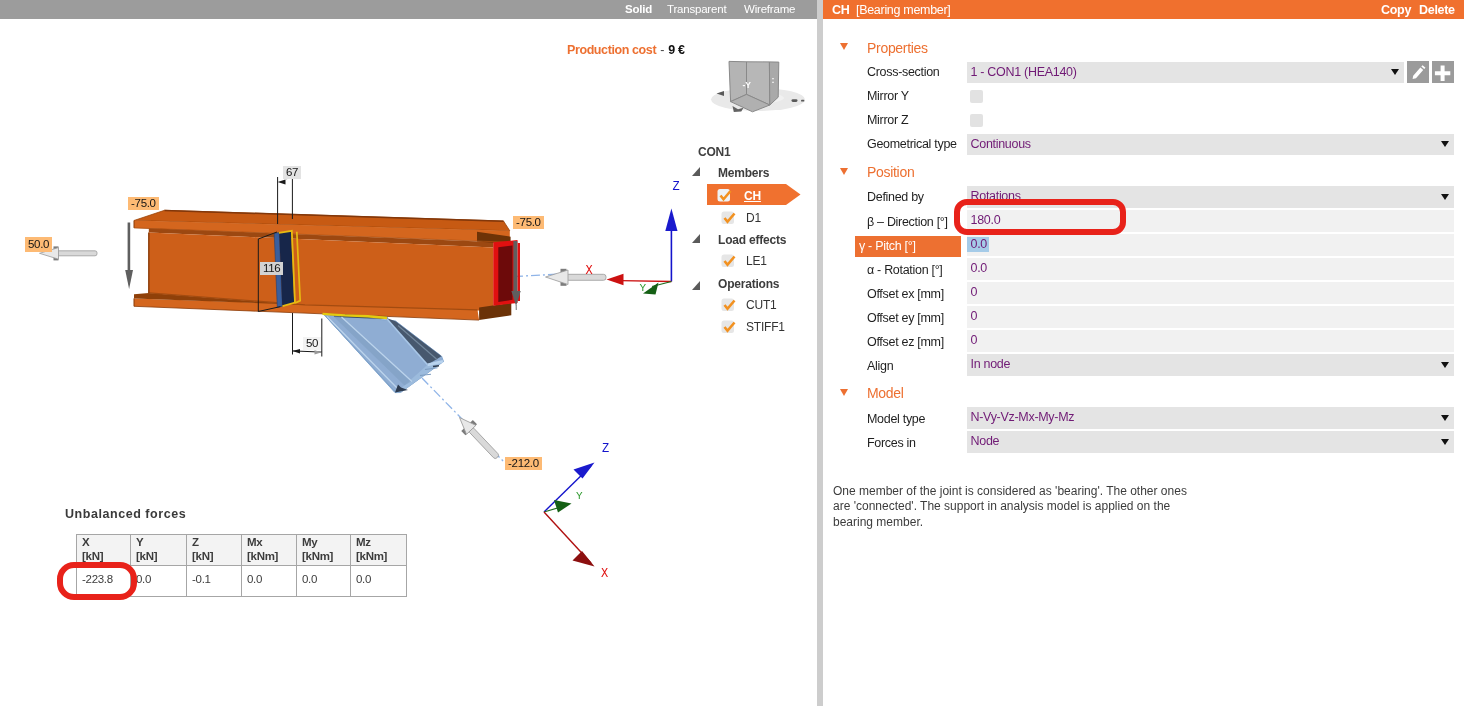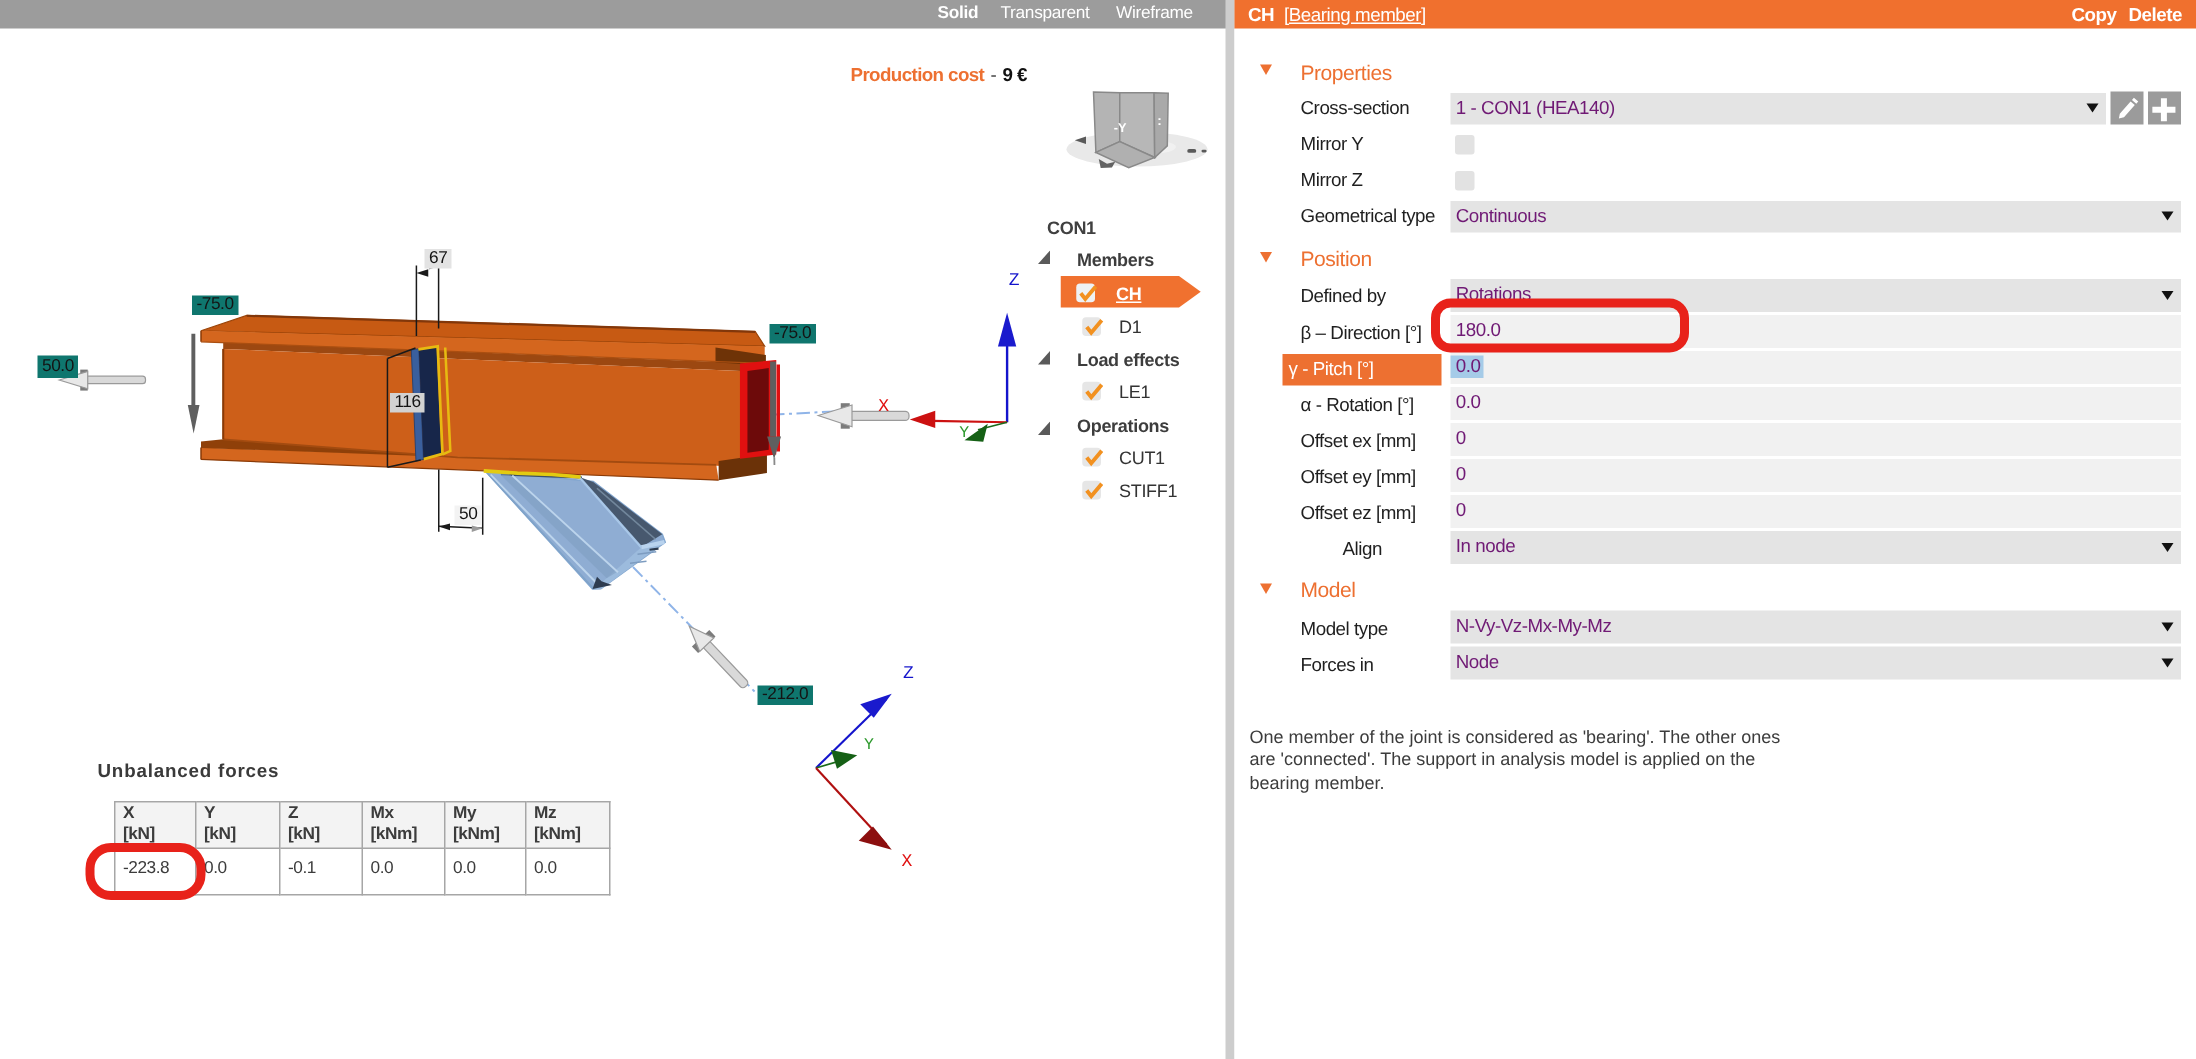--- a/index.html
+++ b/index.html
@@ -4,21 +4,21 @@
 <style>
   * { margin:0; padding:0; box-sizing:border-box; }
   html,body { width:1464px; height:706px; background:#fff; overflow:hidden;
     font-family:"Liberation Sans", sans-serif; }
   .abs { position:absolute; }
   #stage { position:relative; width:1464px; height:706px; background:#fff; }
   
   #vp { position:absolute; left:0; top:0; width:817px; height:706px; background:#fff; }
   #vpbar { position:absolute; left:0; top:0; width:935px; height:19px; background:#9c9c9c; }
   #vpbar span { position:absolute; top:3px; color:#fff; font-size:11.5px; letter-spacing:-0.2px; }
-  .lbl { position:absolute; background:#0f766e; color:#141414; font-size:11.5px;
+  .lbl { position:absolute; background:#fdba74; color:#141414; font-size:11.5px;
          line-height:13px; padding:0 3px; letter-spacing:-0.3px; }
   
   #tree { position:absolute; left:0; top:0; font-size:12px; color:#333; }
   .tnode { position:absolute; font-weight:bold; color:#3d3d3d; letter-spacing:-0.2px; white-space:nowrap; }
   .titem { position:absolute; color:#333; letter-spacing:-0.2px; white-space:nowrap; }
   
   #uftitle { position:absolute; left:65px; top:507px; font-weight:bold; font-size:12.5px; color:#3a3a3a; letter-spacing:0.55px;}
   #uftable { position:absolute; left:76px; top:534px; border-collapse:collapse; font-size:11.5px; color:#3c3c3c; }
   #uftable td { border:1px solid #a6a6a6; vertical-align:top; padding:1px 0 0 5px; letter-spacing:-0.3px; }
   #uftable tr.hd td { background:#f3f3f3; font-weight:bold; height:31px; line-height:13.5px; }
@@ -269,21 +269,21 @@
     </tbody>
       </table>
     <div class="abs" style="left:57px; top:562px; width:80px; height:38px; border:6.5px solid #e8221a; border-radius:17px;"></div>
   </div>
 
   <div id="divider"></div>
 
   <div id="panel">
     <div id="ptitle">
       <span class="abs" style="left:9px; top:3px; font-weight:bold;">CH</span>
-      <span class="abs" style="left:33px; top:3px;text-decoration:underline;">[Bearing member]</span>
+      <span class="abs" style="left:33px; top:3px;">[Bearing member]</span>
       <span class="abs" style="left:558px; top:3px; font-weight:bold;">Copy</span>
       <span class="abs" style="left:596px; top:3px; font-weight:bold;">Delete</span>
     </div>
 
     <div class="tri" style="left:17px; top:43px;"></div>
     <div class="sechead" style="left:44px; top:40px;">Properties</div>
 
     <div class="plabel" style="top:65px;">Cross-section</div>
     <div class="pfield drop" style="top:61.5px; width:437px;">1 - CON1 (HEA140)
       <span class="dda" style="right:4.5px;"></span></div>
@@ -315,21 +315,21 @@
     <div class="abs" style="left:31.5px; top:236px; width:106px; height:20.5px; background:#ed7031; color:#fff; padding:2.5px 0 0 4.5px;">γ - Pitch [°]</div>
     <div class="pfield inp" style="top:234px;"><span style="background:#a5cbe8; margin-left:-4px; padding:0 2px 1px 4px;">0.0</span></div>
     <div class="plabel" style="top:262.5px;">α - Rotation [°]</div>
     <div class="pfield inp" style="top:258px;">0.0</div>
     <div class="plabel" style="top:286.5px;">Offset ex [mm]</div>
     <div class="pfield inp" style="top:282px;">0</div>
     <div class="plabel" style="top:310.5px;">Offset ey [mm]</div>
     <div class="pfield inp" style="top:306px;">0</div>
     <div class="plabel" style="top:334.5px;">Offset ez [mm]</div>
     <div class="pfield inp" style="top:330px;">0</div>
-    <div class="plabel" style="top:358.5px;margin-left:28px;">Align</div>
+    <div class="plabel" style="top:358.5px;">Align</div>
     <div class="pfield drop" style="top:354px;">In node<span class="dda"></span></div>
 
     <div class="tri" style="left:17px; top:389px;"></div>
     <div class="sechead" style="left:44px; top:385px;">Model</div>
 
     <div class="plabel" style="top:411.5px;">Model type</div>
     <div class="pfield drop" style="top:407px;">N-Vy-Vz-Mx-My-Mz<span class="dda"></span></div>
     <div class="plabel" style="top:435.5px;">Forces in</div>
     <div class="pfield drop" style="top:431px;">Node<span class="dda"></span></div>
 

